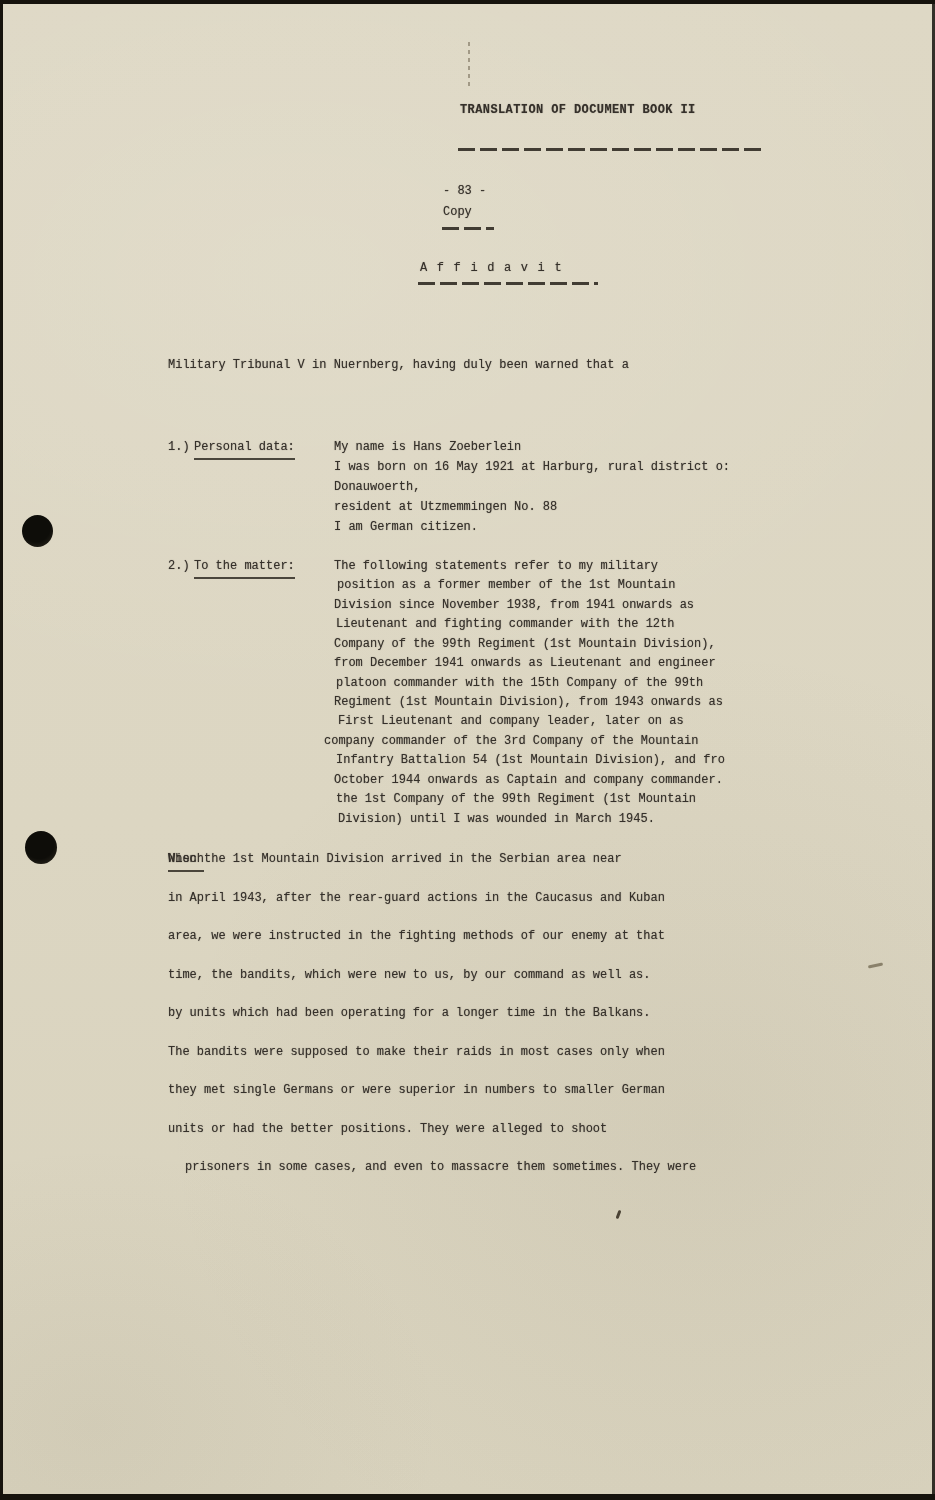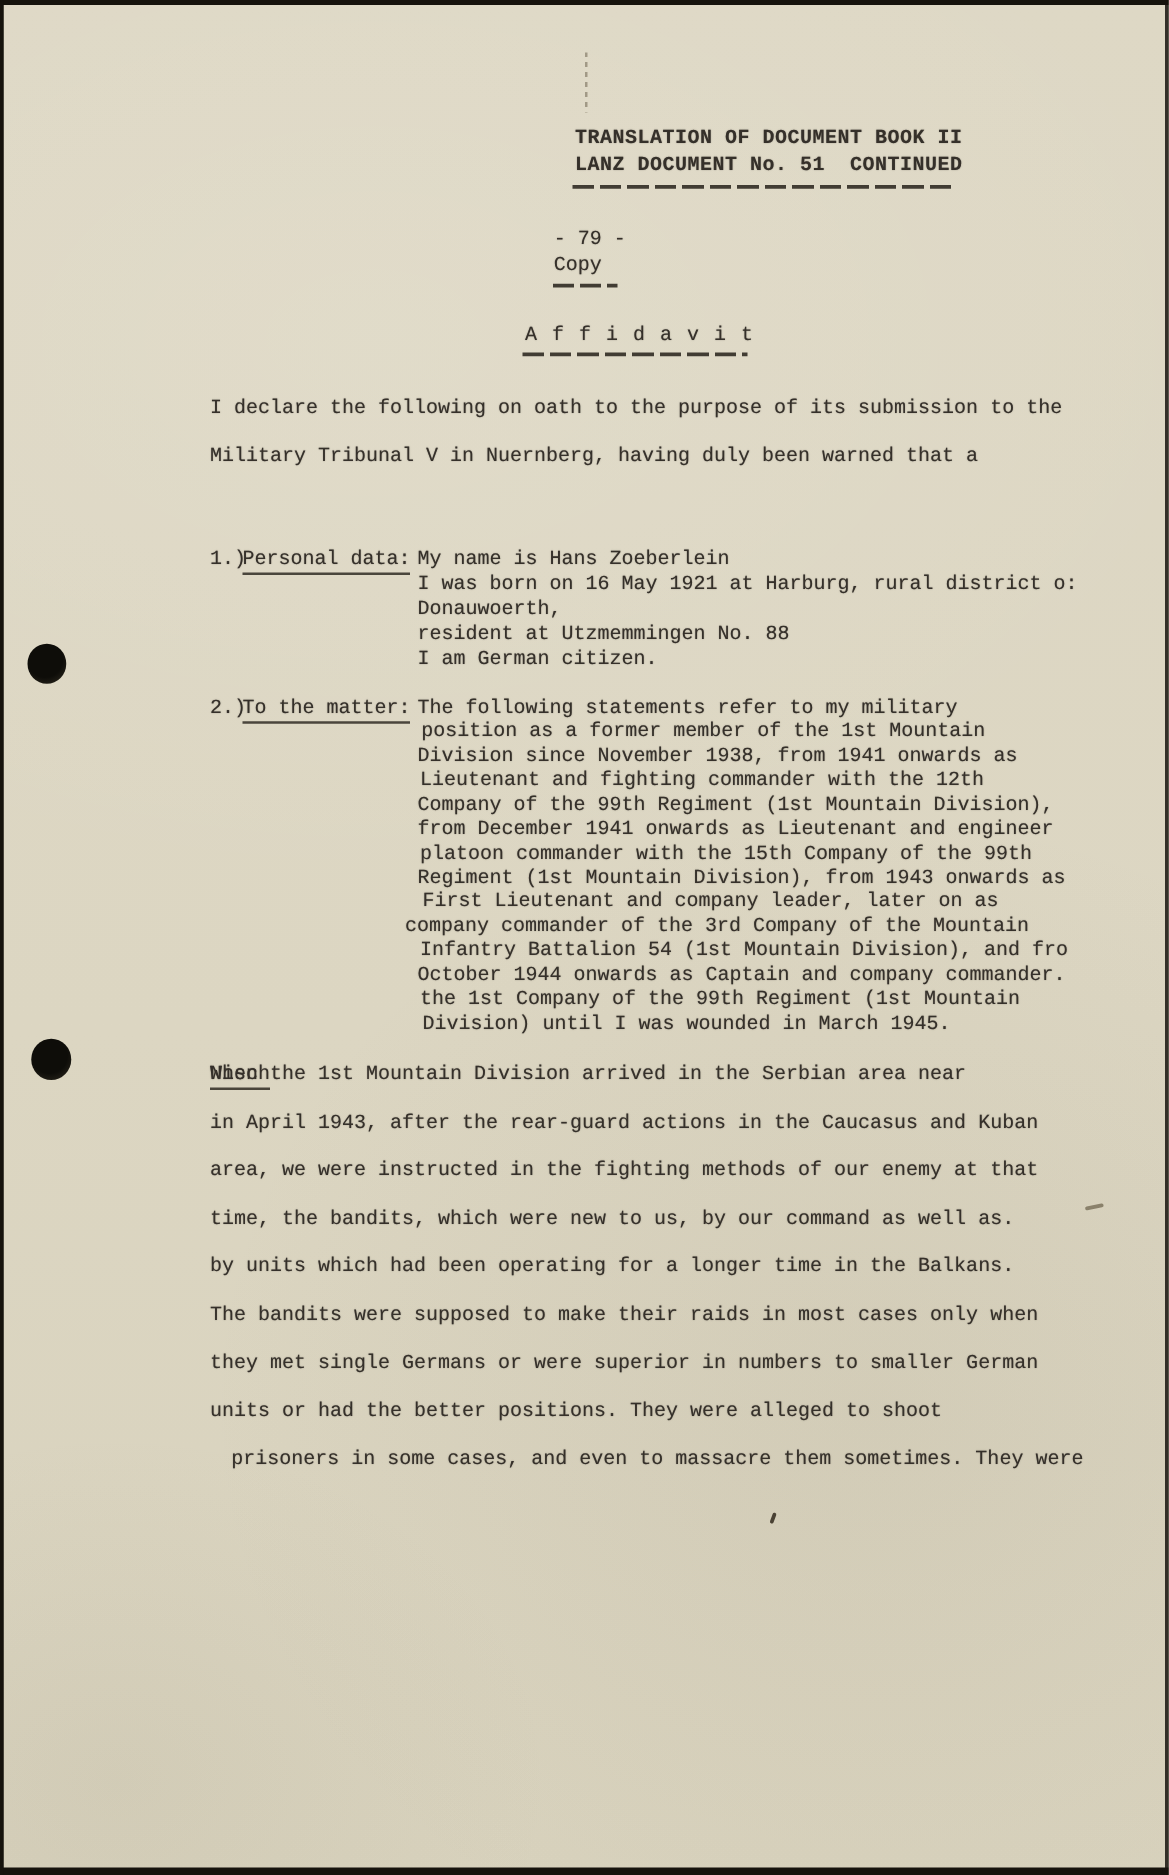--- a/index.html
+++ b/index.html
@@ -5,21 +5,21 @@
   html,body { margin:0; padding:0; background:#171410; }
   .page {
     position:relative; width:935px; height:1500px; margin:0 auto;
     background:
       radial-gradient(1100px 700px at 32% 18%, rgba(255,255,248,0.10), transparent 65%),
       radial-gradient(900px 800px at 75% 75%, rgba(118,108,84,0.08), transparent 60%),
       radial-gradient(500px 400px at 10% 95%, rgba(120,112,90,0.07), transparent 70%),
       linear-gradient(180deg, #ded8c5 0%, #dcd6c2 55%, #d8d2bd 100%);
     overflow:hidden;
     font-family:"Liberation Mono","DejaVu Sans Mono",monospace;
-    font-size:16px; color:#35302a;
+    font-size:12px; color:#35302a;
   }
   .edge { position:absolute; background:#16130d; }
   .edge.top { left:0; top:0; width:935px; height:4px; }
   .edge.bottom { left:0; top:1494px; width:935px; height:6px; }
   .edge.left { left:0; top:0; width:3px; height:1500px; }
   .edge.right { left:932px; top:0; width:3px; height:1500px; opacity:.85; }
   .tline {
     position:absolute; white-space:pre; line-height:20px;
     text-shadow:0 0 1px rgba(53,48,42,0.55);
   }
@@ -43,31 +43,29 @@
 
   <div class="edge top"></div>
   <div class="edge bottom"></div>
   <div class="edge left"></div>
   <div class="edge right"></div>
 
   <div class="hole" style="left:22px;top:515px;width:31px;height:32px;"></div>
   <div class="hole" style="left:25px;top:831px;width:32px;height:33px;"></div>
 
   <div class="tline bold" style="left:460px;top:100px;">TRANSLATION OF DOCUMENT BOOK II</div>
-  <div class="tline bold" style="left:460px;top:122px;">LANZ DOCUMENT No. 51  CONTINUED</div>
   <div class="dashes" style="left:458px;top:148px;width:306px;"></div>
 
-  <div class="tline" style="left:443px;top:181px;">- 79 -</div>
+  <div class="tline" style="left:443px;top:181px;">- 83 -</div>
   <div class="tline" style="left:443px;top:202px;">Copy</div>
   <div class="dashes" style="left:442px;top:227px;width:52px;"></div>
 
   <div class="tline title-spaced" style="left:420px;top:258px;">A f f i d a v i t</div>
   <div class="dashes" style="left:418px;top:282px;width:180px;"></div>
 
-  <div class="tline" style="left:168px;top:316px;">I declare the following on oath to the purpose of its submission to the</div>
   <div class="tline" style="left:168px;top:355px;">Military Tribunal V in Nuernberg, having duly been warned that a</div>
 
   <div class="row" style="left:168px;top:437px;">
     <span style="left:0;top:0;">1.)</span>
     <span class="ul" style="left:26px;top:0;">Personal data:</span>
     <span style="left:166px;top:0;">My name is Hans Zoeberlein</span>
     <span style="left:166px;top:20px;">I was born on 16 May 1921 at Harburg, rural district o:</span>
     <span style="left:166px;top:40px;">Donauwoerth,</span>
     <span style="left:166px;top:60px;">resident at Utzmemmingen No. 88</span>
     <span style="left:166px;top:80px;">I am German citizen.</span>

